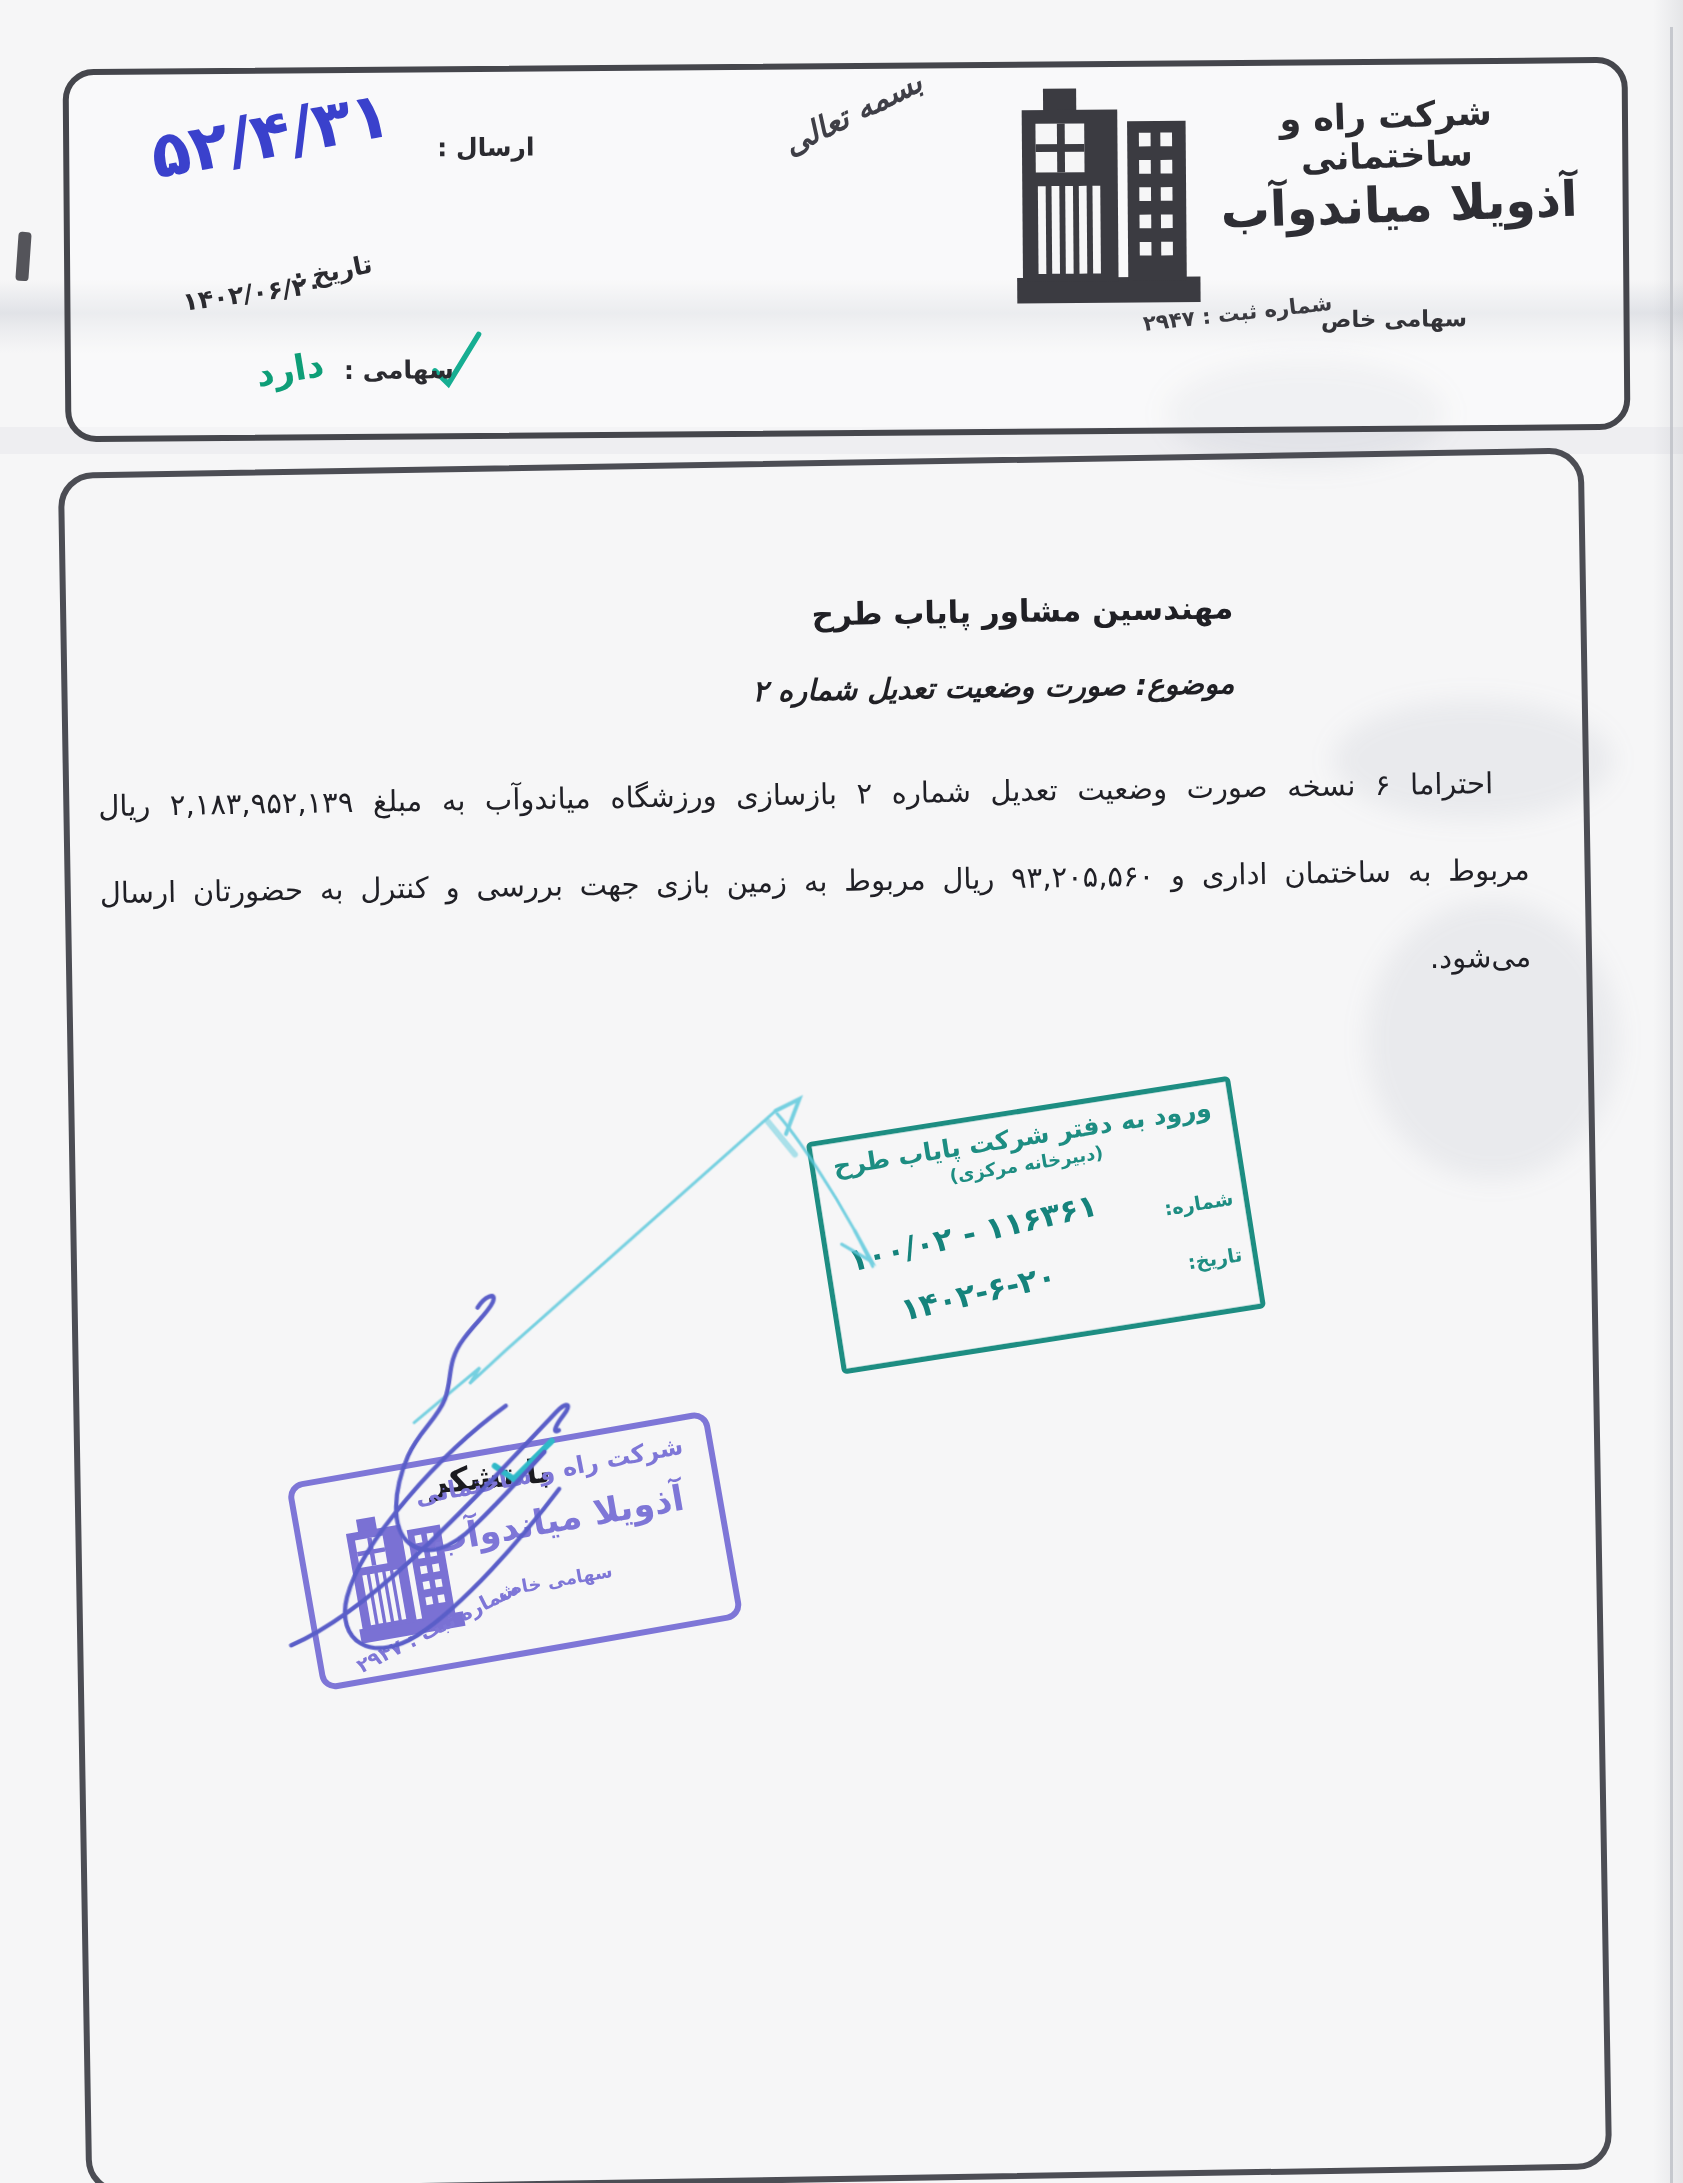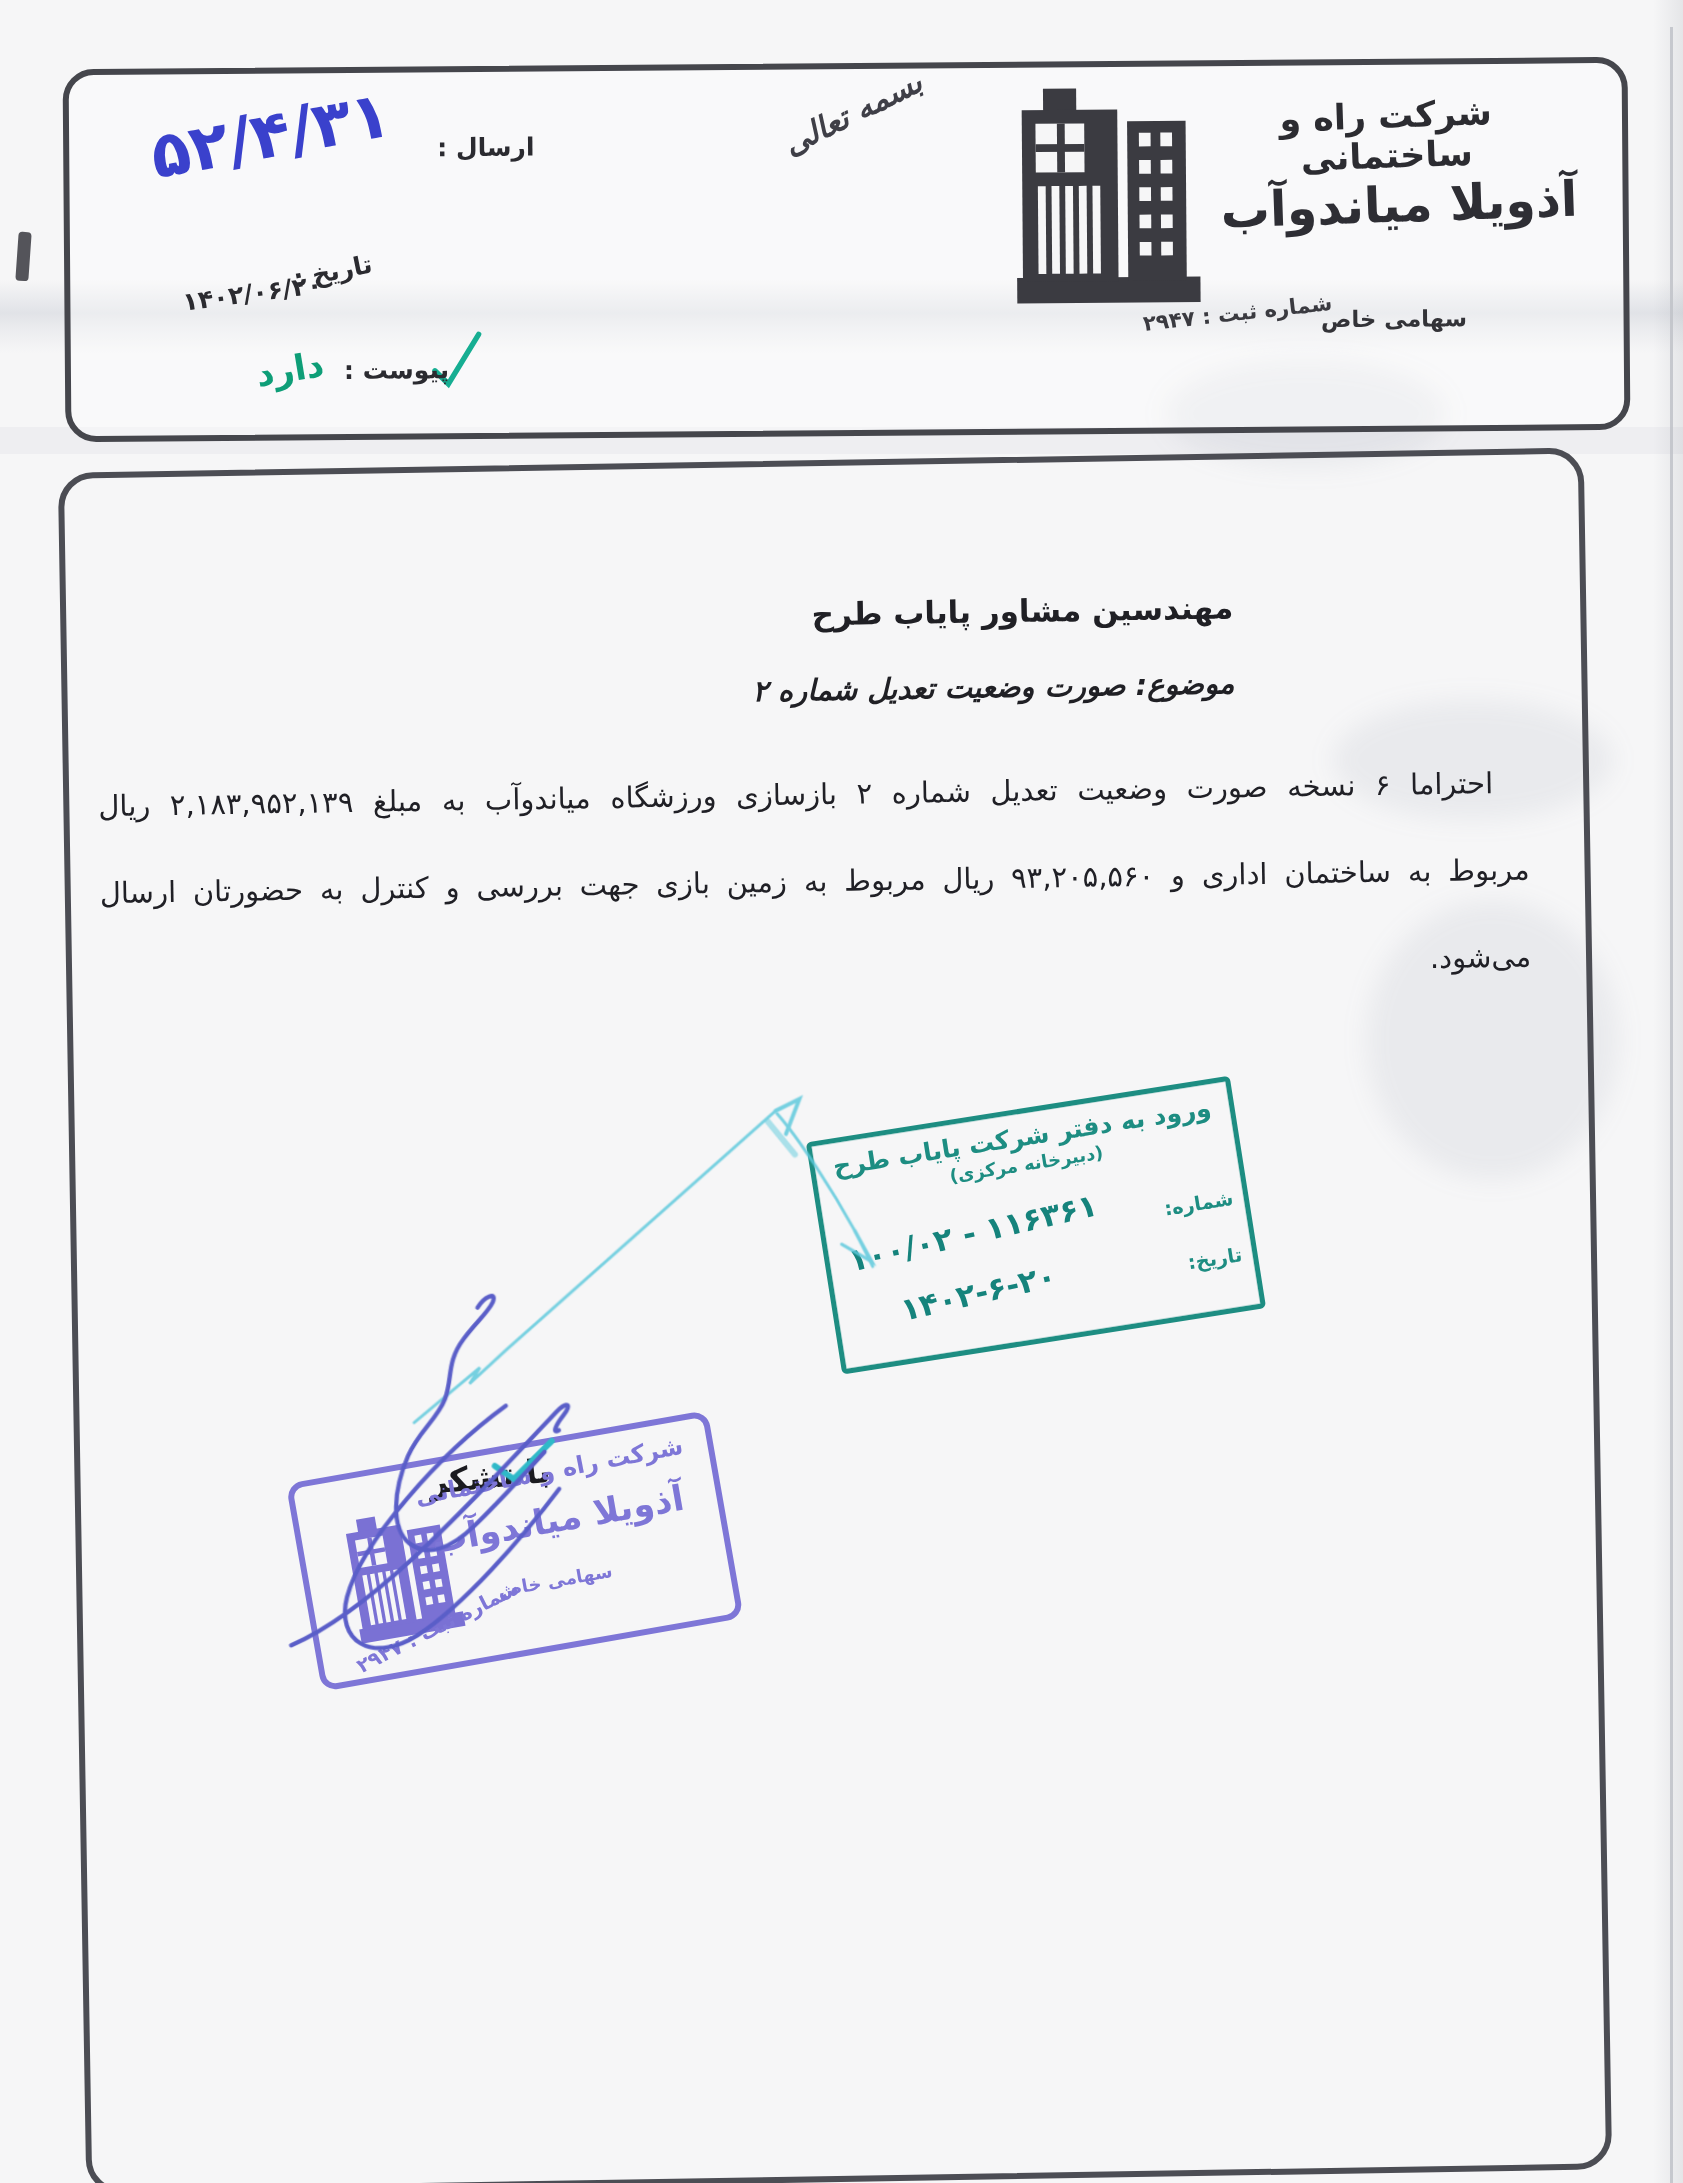--- a/index.html
+++ b/index.html
@@ -138,21 +138,21 @@
 
     <div class="abs fld-label lbl-no">ارسال :</div>
     <div class="abs hand-no ltr">۵۲/۴/۳۱</div>
 
     <div class="abs fld-label lbl-date">تاریخ :</div>
     <div class="abs typed-date ltr">۱۴۰۲/۰۶/۲۰</div>
 
     <svg class="abs chk-att" viewBox="0 0 84 100">
       <path d="M6 62 L26 82 L72 8" fill="none" stroke="#16ae92" stroke-width="8" stroke-linecap="round"></path>
     </svg>
-    <div class="abs fld-label lbl-att">پیوست :</div>
+    <div class="abs fld-label lbl-att">سهامی :</div>
     <div class="abs hand-att">دارد</div>
   </div>
 
   <div class="abs body-box">
 
     <div class="abs recipient-blk">
       <p class="recipient">مهندسین مشاور پایاب طرح</p>
       <p class="subject">موضوع: صورت وضعیت تعدیل شماره ۲</p>
     </div>
 

